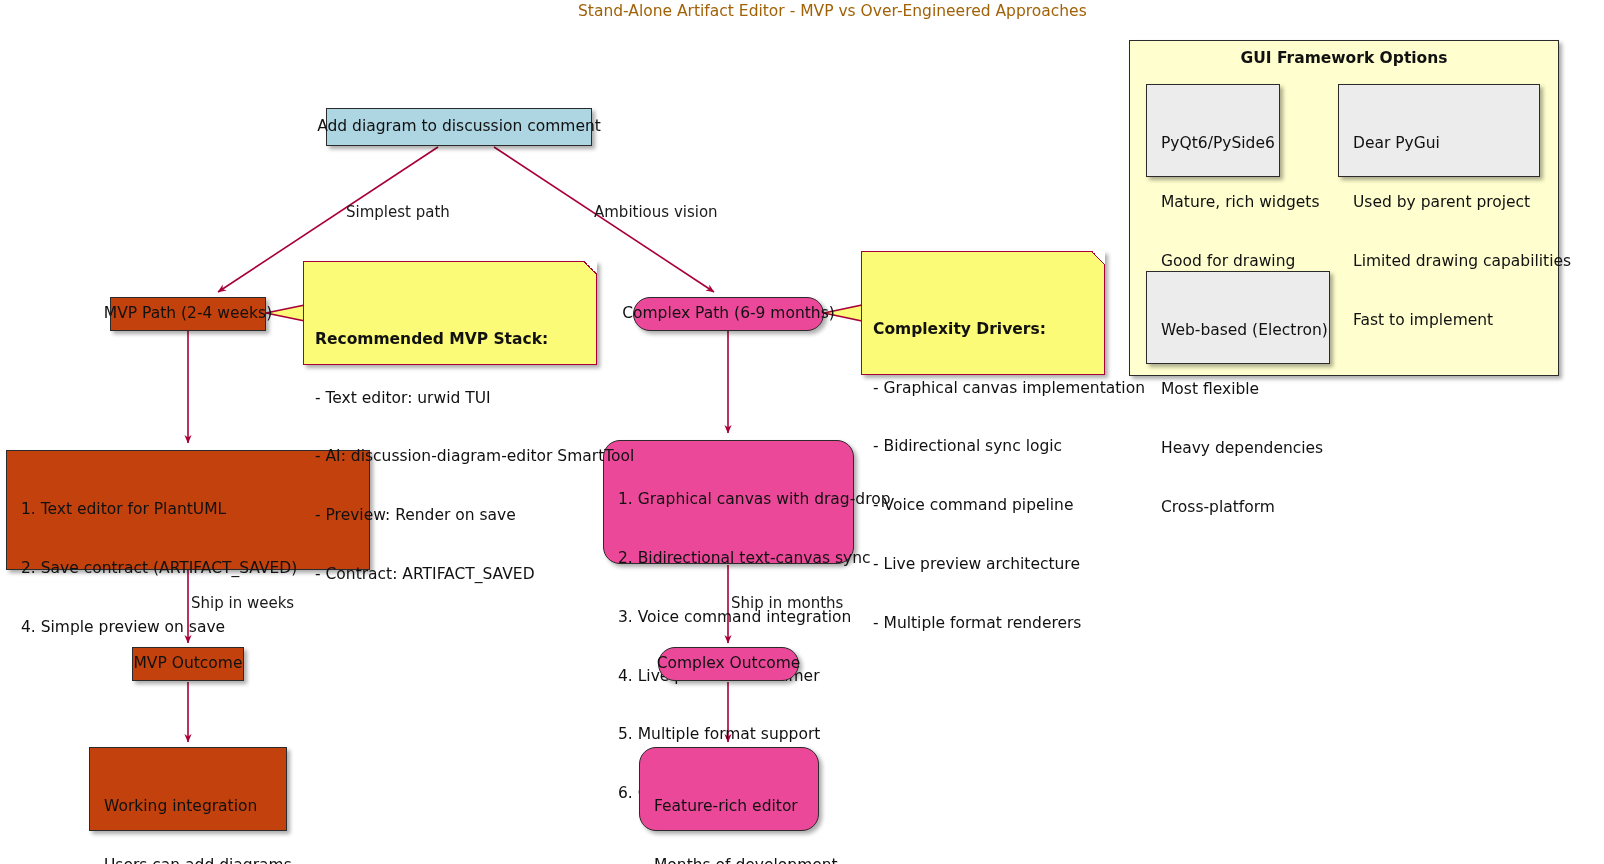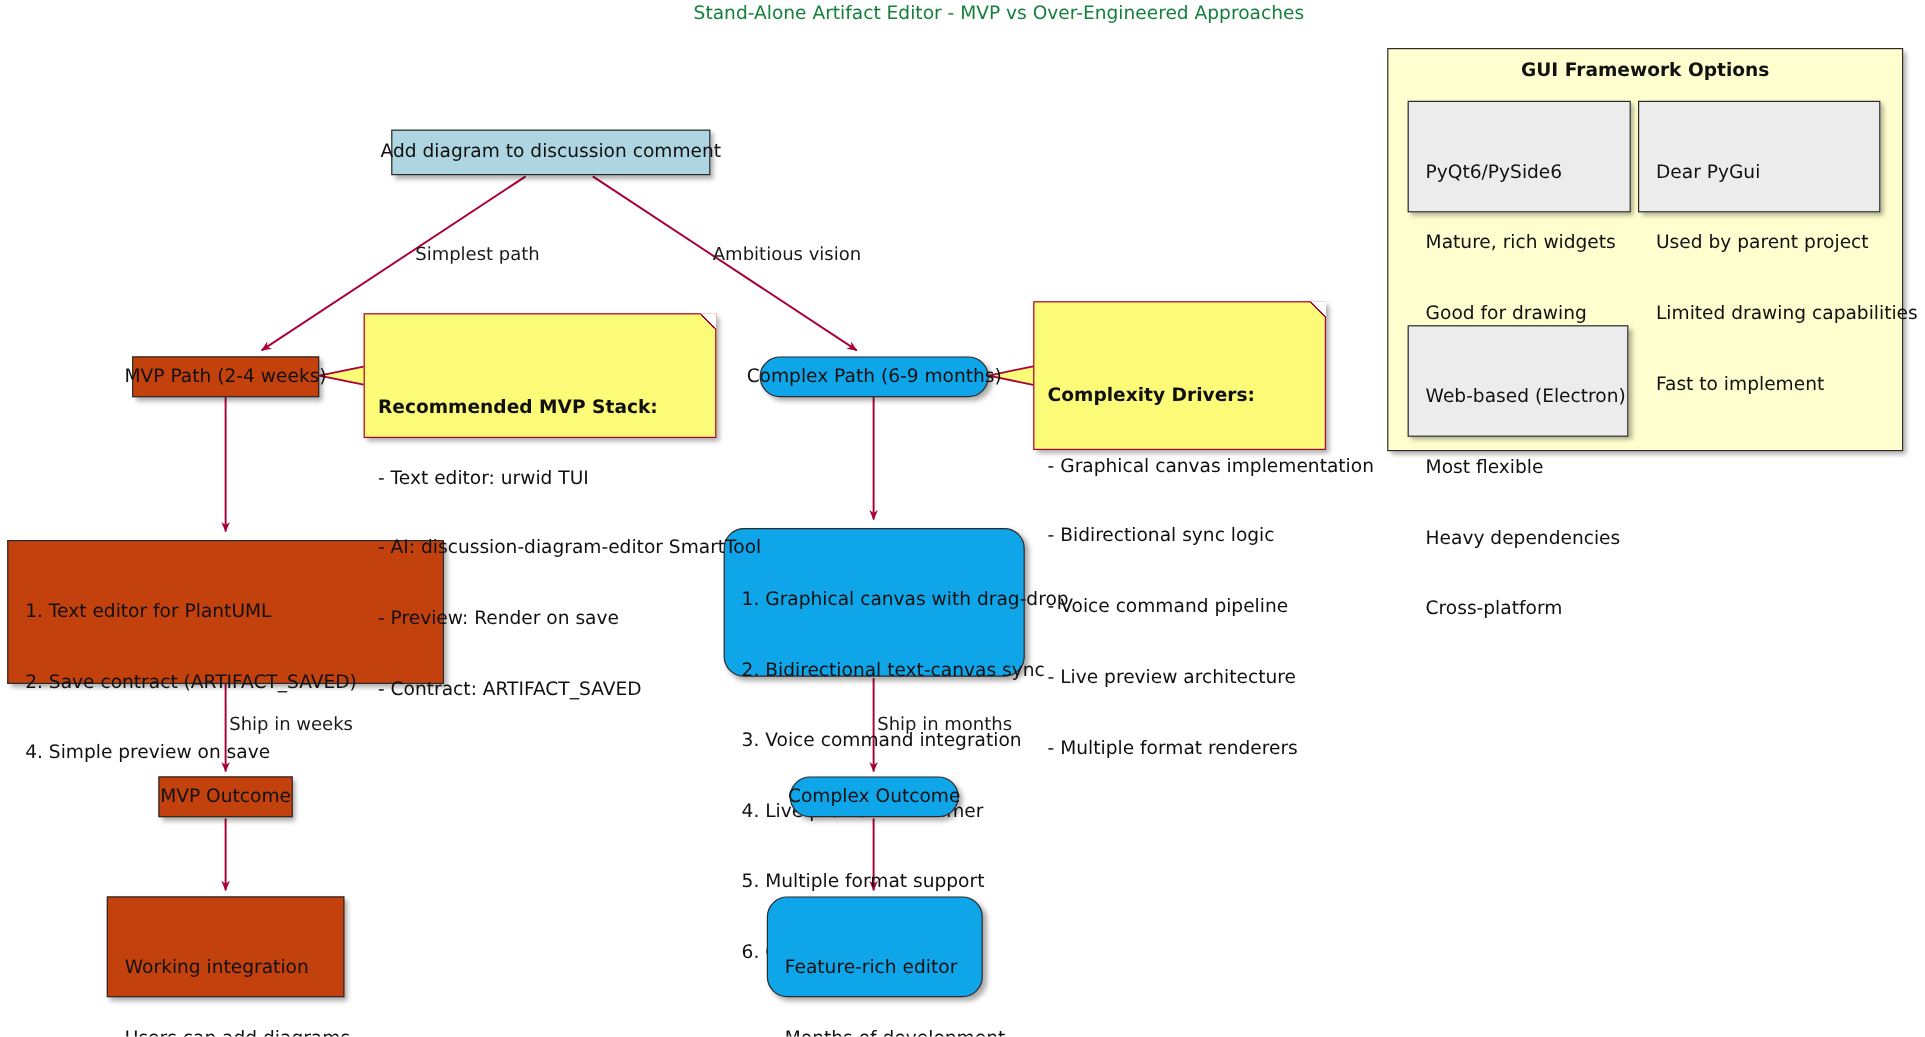--- a/index.html
+++ b/index.html
@@ -38,27 +38,27 @@
     display: flex;
     align-items: center;
     justify-content: center;
     padding: 4px 14px;
   }
   .node.multiline {
     padding: 10px 14px 9px 14px;
   }
   .blue   { background: #ADD5E2; }
   .green  { background: #c2410c; }
-  .red    { background: #0ea5e9; border-radius: 17px; }
+  .red    { background: #ec4899; border-radius: 17px; }
   .grey   { background: #ECECEC; }
 
   .title {
     position: absolute;
     font-size: 15.5px;
-    color: #15803d;
+    color: #a16207;
     white-space: pre;
   }
 
   .edge-label {
     position: absolute;
     font-size: 15px;
     color: #1a1a1a;
     white-space: pre;
   }
 
@@ -210,24 +210,24 @@
   <div class="note" style="left:861px; top:251px; width:244px; height:124px;">
     <span class="fold"></span>
     <div class="title-line">Complexity Drivers:</div>
     <div>- Graphical canvas implementation</div>
     <div>- Bidirectional sync logic</div>
     <div>- Voice command pipeline</div>
     <div>- Live preview architecture</div>
     <div>- Multiple format renderers</div>
   </div>
 
-  <div class="frame" style="left:1129px; top:40px; width:430px; height:336px;margin-left:27px;">
+  <div class="frame" style="left:1129px; top:40px; width:430px; height:336px;">
     <div class="frame-title">GUI Framework Options</div>
 
-    <div class="node multiline grey" style="left:16px; top:43px; width:186px; height:93px; position:absolute;">
+    <div class="node multiline grey" style="left:16px; top:43px; width:134px; height:93px; position:absolute;">
       <div>PyQt6/PySide6</div>
       <div>Mature, rich widgets</div>
       <div>Good for drawing</div>
       <div>Steep learning curve</div>
     </div>
 
     <div class="node multiline grey" style="left:208px; top:43px; width:202px; height:93px; position:absolute;">
       <div>Dear PyGui</div>
       <div>Used by parent project</div>
       <div>Limited drawing capabilities</div>

